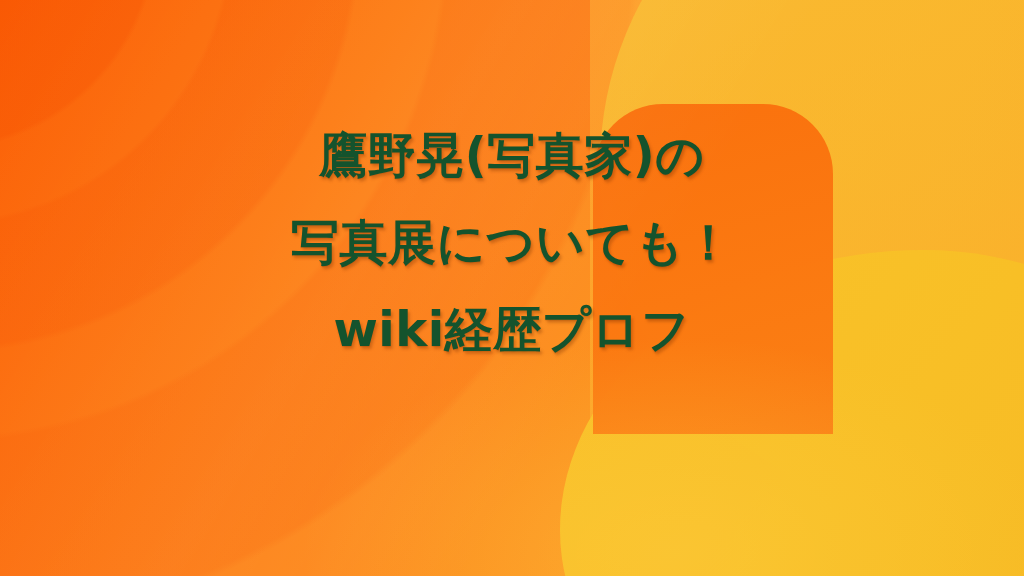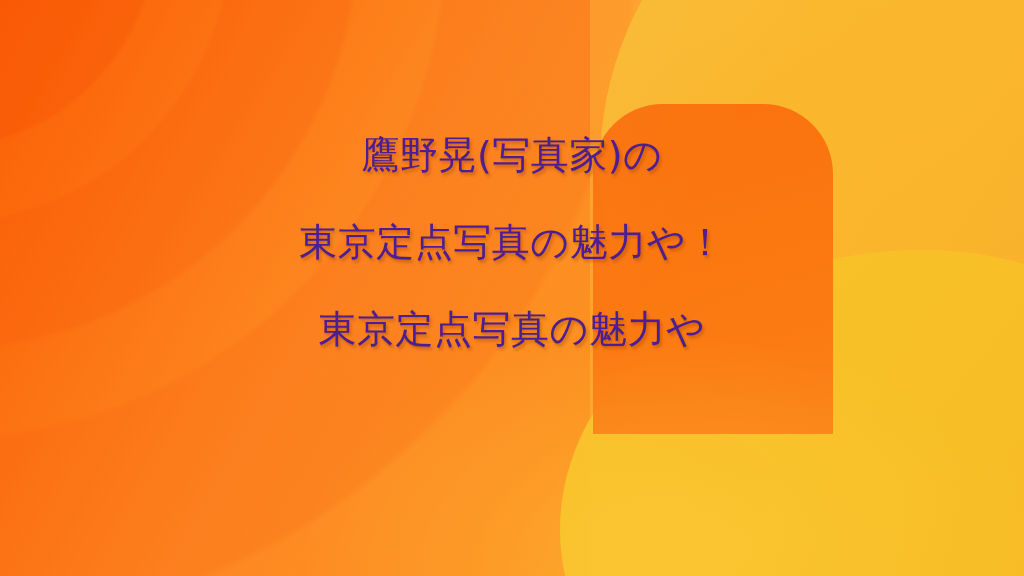--- a/index.html
+++ b/index.html
@@ -123,24 +123,24 @@
   .headline {
     position: absolute;
     left: 0;
     right: 0;
     top: 112px;
     text-align: center;
     z-index: 10;
   }
   .headline-line {
     display: block;
-    color: #4c1d95;
-    font-size: 38px;
+    color: #14532d;
+    font-size: 48px;
     line-height: 87px;
-    font-weight: 400;
+    font-weight: 700;
     letter-spacing: 0.5px;
     white-space: nowrap;
     text-shadow:
       2px 3px 3px rgba(120,45,0,0.30),
       0 1px 1px rgba(140,55,0,0.22);
   }
 </style>
 </head>
 <body>
 
@@ -150,17 +150,17 @@
   <div class="bg-layer bg-rings"></div>
   <div class="bg-layer bg-circle-light"></div>
   <div class="bg-layer bg-band"></div>
   <div class="bg-layer bg-blob-yellow"></div>
   <div class="bg-layer bg-dark-slab"></div>
   <div class="bg-layer bg-glow"></div>
   <div class="bg-layer bg-sheen"></div>
 
   <div class="headline">
     <span class="headline-line">鷹野晃(写真家)の</span>
-    <span class="headline-line">東京定点写真の魅力や！</span>
-    <span class="headline-line">東京定点写真の魅力や</span>
+    <span class="headline-line">写真展についても！</span>
+    <span class="headline-line">wiki経歴プロフ</span>
   </div>
 
 </div>
 
 </body></html>

